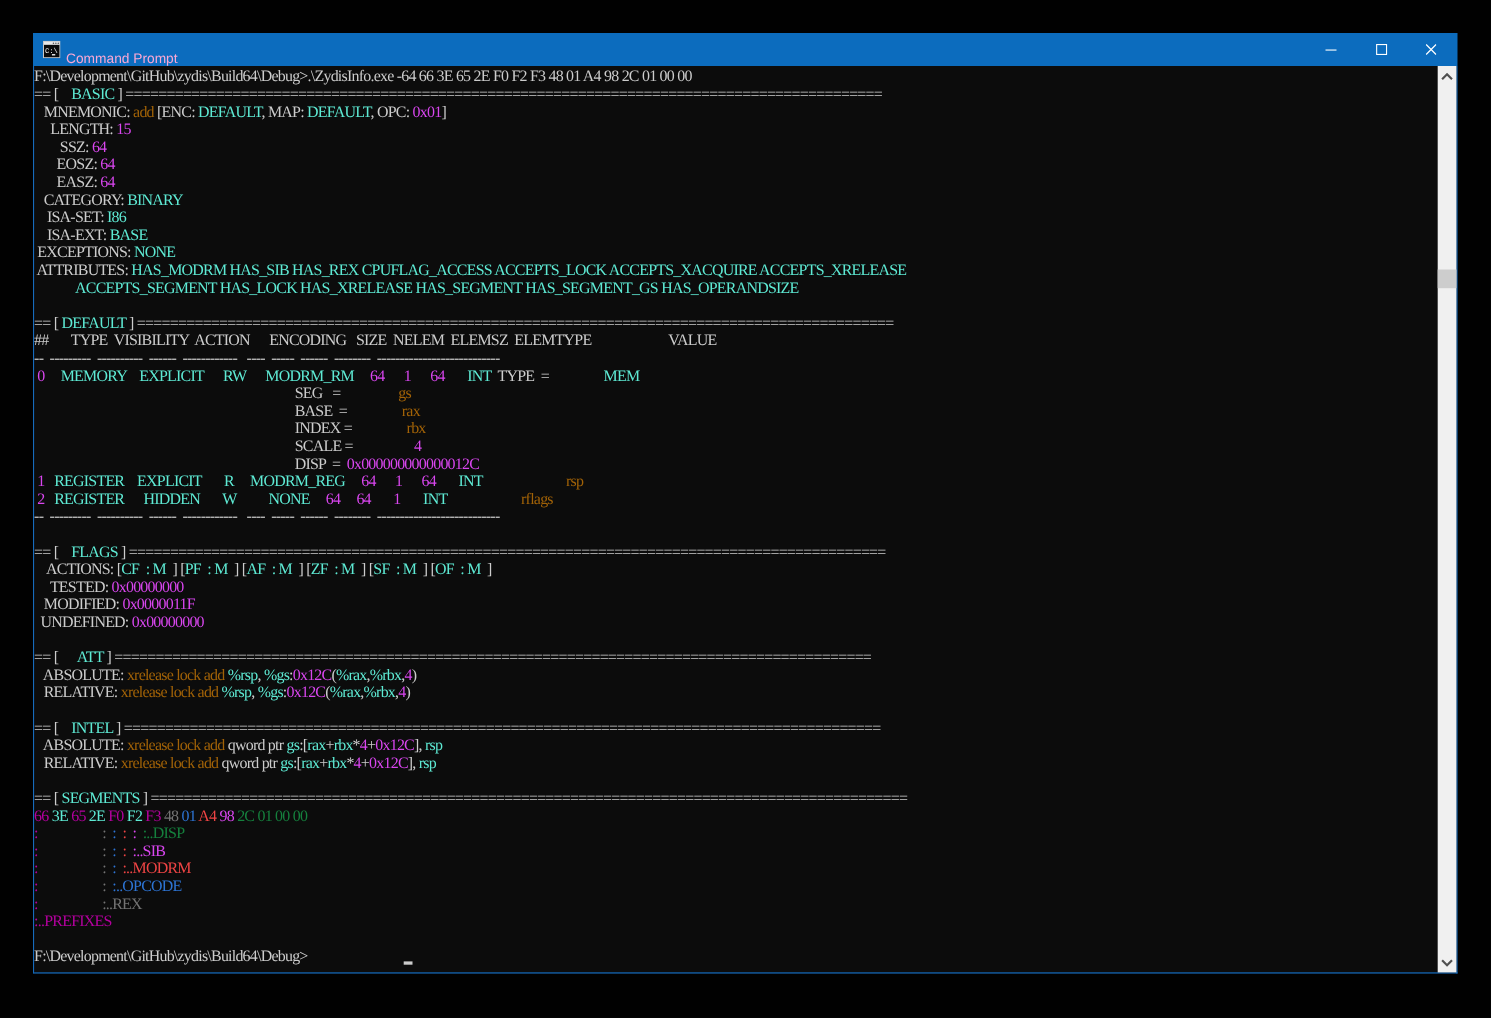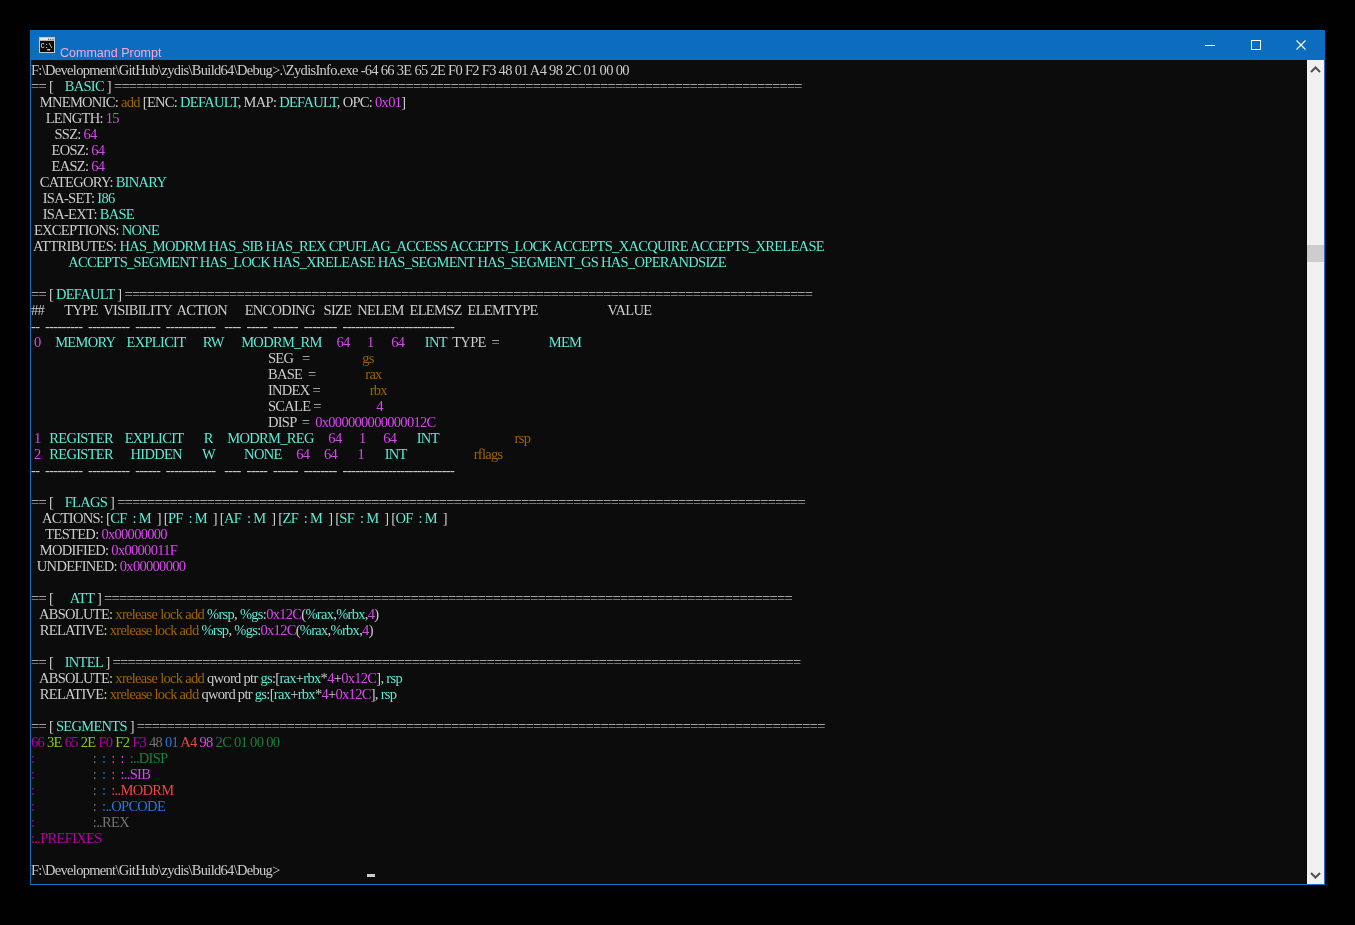--- a/index.html
+++ b/index.html
@@ -1,17 +1,17 @@
 <!DOCTYPE html>
 <html><head><meta charset="utf-8"><title>Command Prompt</title><style>html,body{margin:0;padding:0;width:1355px;height:925px;background:#010101;overflow:hidden}
 #title{position:absolute;left:30px;top:30px;width:1295px;height:30px;background:#0c6cbe}
 #tname{position:absolute;left:60px;top:46px;font:12.5px "Liberation Sans",sans-serif;color:#f9a8d4}
 #cbody{position:absolute;left:30px;top:60px;width:1295px;height:825px;background:#0c0c0c;border-left:1px solid #166bbd;border-right:1px solid #1574cf;border-bottom:1px solid #1574cf;box-sizing:border-box}
 pre#con{position:absolute;left:31px;top:62px;margin:0;font-family:Liberation Serif, serif;font-size:14.5px;letter-spacing:-0.7px;line-height:16px;color:#cccccc;white-space:pre}
-.b{color:#5eead4}.o{color:#2d74d4}.g{color:#d946ef}.d{color:#ef4444}.r{color:#a16207}.m{color:#b4009e}.p{color:#737373}.x{color:#84cc16}.y{color:#15803d}
+.b{color:#5eead4}.o{color:#2d74d4}.g{color:#d946ef}.d{color:#ef4444}.r{color:#a16207}.m{color:#b4009e}.p{color:#737373}.x{color:#5eead4}.y{color:#15803d}
 #sb{position:absolute;left:1307px;top:60px;width:17px;height:824px;background:#f0f0f0}
 #thumb{position:absolute;left:1307px;top:245px;width:17px;height:17px;background:#cdcdcd}
 #cursor{position:absolute;left:367px;top:874px;width:8px;height:3px;background:#cccccc}
 .chev{position:absolute;left:1310px;width:11px;height:8px}
 #icon{position:absolute;left:39px;top:37px;width:16px;height:16px}
 #mind{position:absolute;left:1205px;top:45px;width:10px;height:1px;background:#fff}
 #maxs{position:absolute;left:1251px;top:40px;width:8px;height:8px;border:1px solid #fff}
 #clx{position:absolute;left:1296px;top:40px;width:10px;height:10px}
 </style></head>
 <body>

